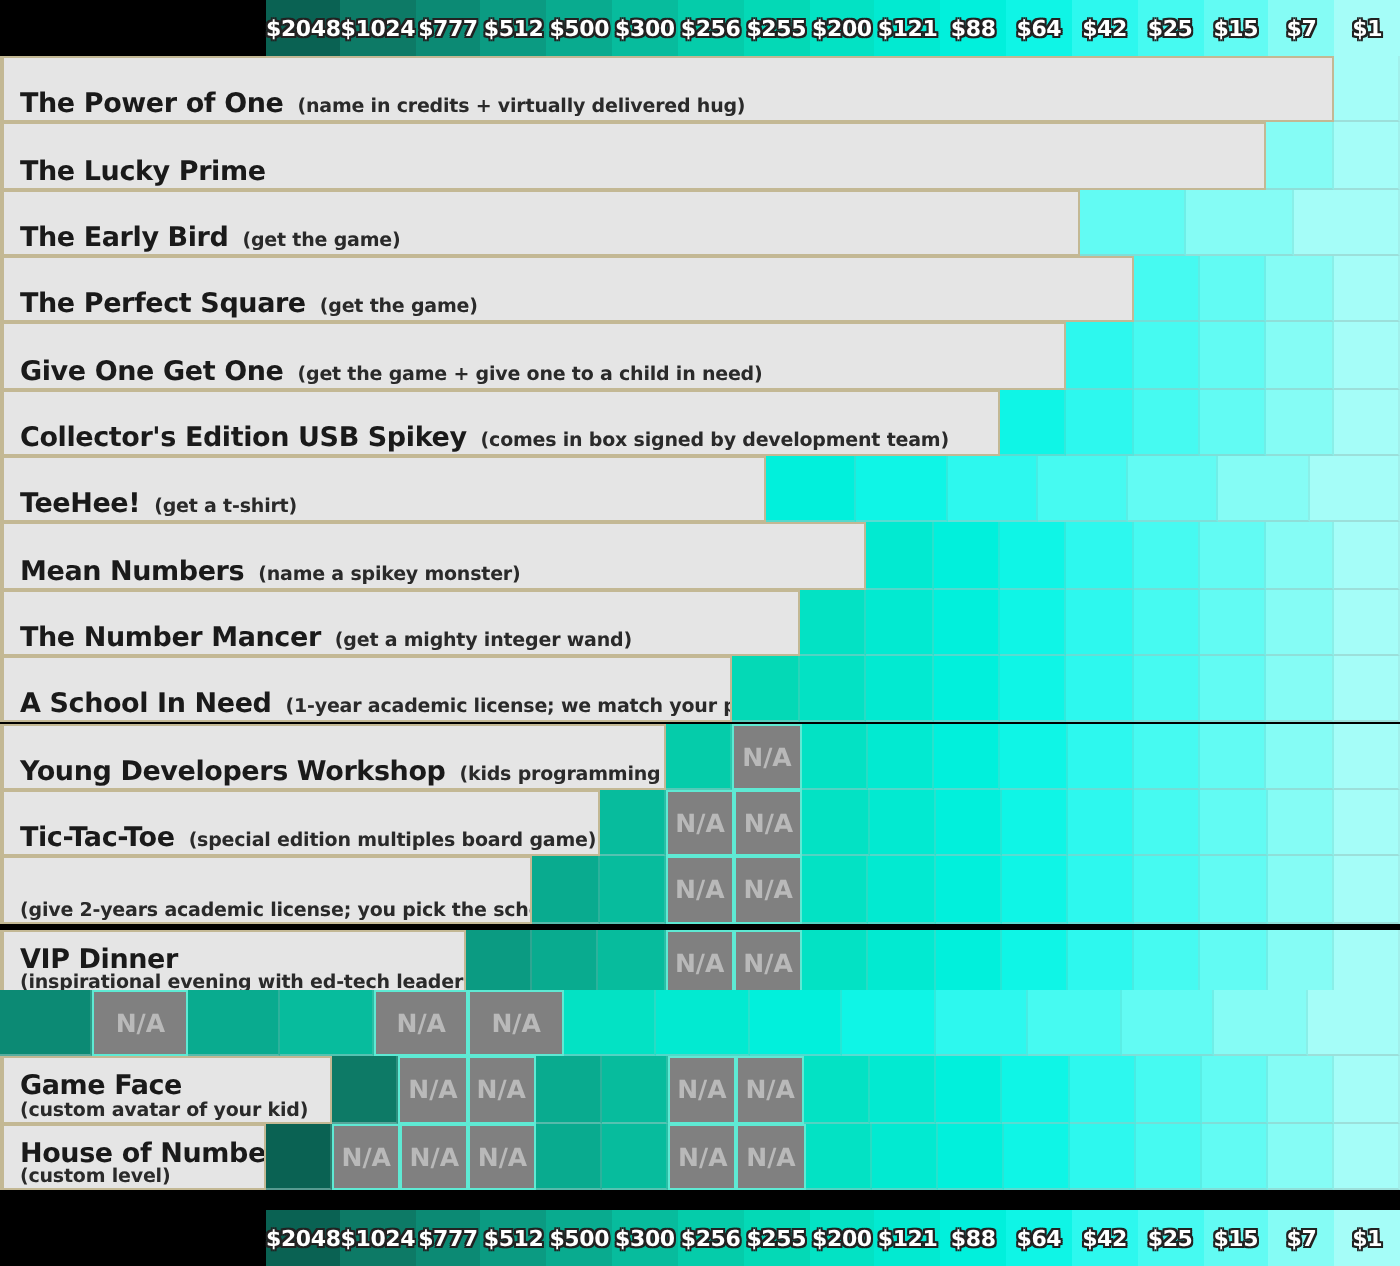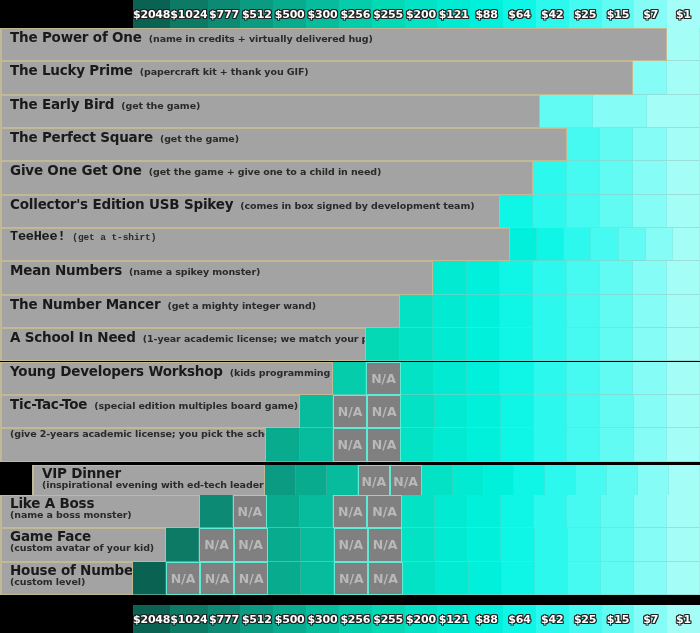--- a/index.html
+++ b/index.html
@@ -41,25 +41,25 @@
   
   .row{
     position:absolute;
     left:0; width:700px;
     height:33.35px;
     display:flex;
     box-sizing:border-box;
   }
   .label-cell{
     box-sizing:border-box;
-    background:#a3a3a3;
+    background:#e5e5e5;
     border:1px solid #c3b894;
     border-left:2px solid #c3b894;
     display:flex;
-    align-items:flex-start;
+    align-items:flex-end;
     padding-left:8px;
     overflow:hidden;
     white-space:nowrap;
     flex:0 0 auto;
   }
   .label-stack{
     display:flex;
     flex-direction:column;
     justify-content:center;
     line-height:1.05;
@@ -135,21 +135,20 @@
           </div>
         </div>
         <div class="cells">
           <div class="cell" style="background: rgb(165, 253, 248);"></div>
         </div>
       </div>
       <div class="row" style="top: 61.35px;">
         <div class="label-cell" style="width: 633.25px;">
           <div class="label-inline">
             <span class="r-title">The Lucky Prime</span>
-            <span class="r-desc">(papercraft kit + thank you GIF)</span>
           </div>
         </div>
         <div class="cells">
           <div class="cell" style="background: rgb(133, 252, 245);"></div>
           <div class="cell" style="background: rgb(165, 253, 248);"></div>
         </div>
       </div>
       <div class="row" style="top: 94.7px;">
         <div class="label-cell" style="width: 540px;">
           <div class="label-inline">
@@ -202,21 +201,21 @@
         <div class="cells">
           <div class="cell" style="background: rgb(15, 245, 230);"></div>
           <div class="cell" style="background: rgb(45, 248, 238);"></div>
           <div class="cell" style="background: rgb(70, 250, 241);"></div>
           <div class="cell" style="background: rgb(98, 251, 243);"></div>
           <div class="cell" style="background: rgb(133, 252, 245);"></div>
           <div class="cell" style="background: rgb(165, 253, 248);"></div>
         </div>
       </div>
       <div class="row" style="top: 228.1px;">
-        <div class="label-cell" style="width: 510px; font-family: Liberation Mono, monospace;">
+        <div class="label-cell" style="width: 383px;">
           <div class="label-inline">
             <span class="r-title">TeeHee!</span>
             <span class="r-desc">(get a t-shirt)</span>
           </div>
         </div>
         <div class="cells">
           <div class="cell" style="background: rgb(1, 240, 220);"></div>
           <div class="cell" style="background: rgb(15, 245, 230);"></div>
           <div class="cell" style="background: rgb(45, 248, 238);"></div>
           <div class="cell" style="background: rgb(70, 250, 241);"></div>
@@ -340,21 +339,21 @@
           <div class="cell" style="background: rgb(2, 234, 209);"></div>
           <div class="cell" style="background: rgb(1, 240, 220);"></div>
           <div class="cell" style="background: rgb(15, 245, 230);"></div>
           <div class="cell" style="background: rgb(45, 248, 238);"></div>
           <div class="cell" style="background: rgb(70, 250, 241);"></div>
           <div class="cell" style="background: rgb(98, 251, 243);"></div>
           <div class="cell" style="background: rgb(133, 252, 245);"></div>
           <div class="cell" style="background: rgb(165, 253, 248);"></div>
         </div>
       </div>
-      <div class="row" style="top: 465px; padding-left: 32px;">
+      <div class="row" style="top: 465px;">
         <div class="label-cell" style="width: 233.05px;">
           <div class="label-stack">
             <span class="r-title">VIP Dinner</span>
             <span class="r-desc">(inspirational evening with ed-tech leaders)</span>
           </div>
         </div>
         <div class="cells">
           <div class="cell" style="background: rgb(11, 155, 130);"></div>
           <div class="cell" style="background: rgb(9, 171, 143);"></div>
           <div class="cell" style="background: rgb(7, 188, 157);"></div>
@@ -365,26 +364,20 @@
           <div class="cell" style="background: rgb(1, 240, 220);"></div>
           <div class="cell" style="background: rgb(15, 245, 230);"></div>
           <div class="cell" style="background: rgb(45, 248, 238);"></div>
           <div class="cell" style="background: rgb(70, 250, 241);"></div>
           <div class="cell" style="background: rgb(98, 251, 243);"></div>
           <div class="cell" style="background: rgb(133, 252, 245);"></div>
           <div class="cell" style="background: rgb(165, 253, 248);"></div>
         </div>
       </div>
       <div class="row" style="top: 494.9px;">
-        <div class="label-cell" style="width: 199.7px;">
-          <div class="label-stack">
-            <span class="r-title">Like A Boss</span>
-            <span class="r-desc">(name a boss monster)</span>
-          </div>
-        </div>
         <div class="cells">
           <div class="cell" style="background: rgb(12, 138, 116);"></div>
           <div class="cell na">N/A</div>
           <div class="cell" style="background: rgb(9, 171, 143);"></div>
           <div class="cell" style="background: rgb(7, 188, 157);"></div>
           <div class="cell na">N/A</div>
           <div class="cell na">N/A</div>
           <div class="cell" style="background: rgb(3, 226, 196);"></div>
           <div class="cell" style="background: rgb(2, 234, 209);"></div>
           <div class="cell" style="background: rgb(1, 240, 220);"></div>

